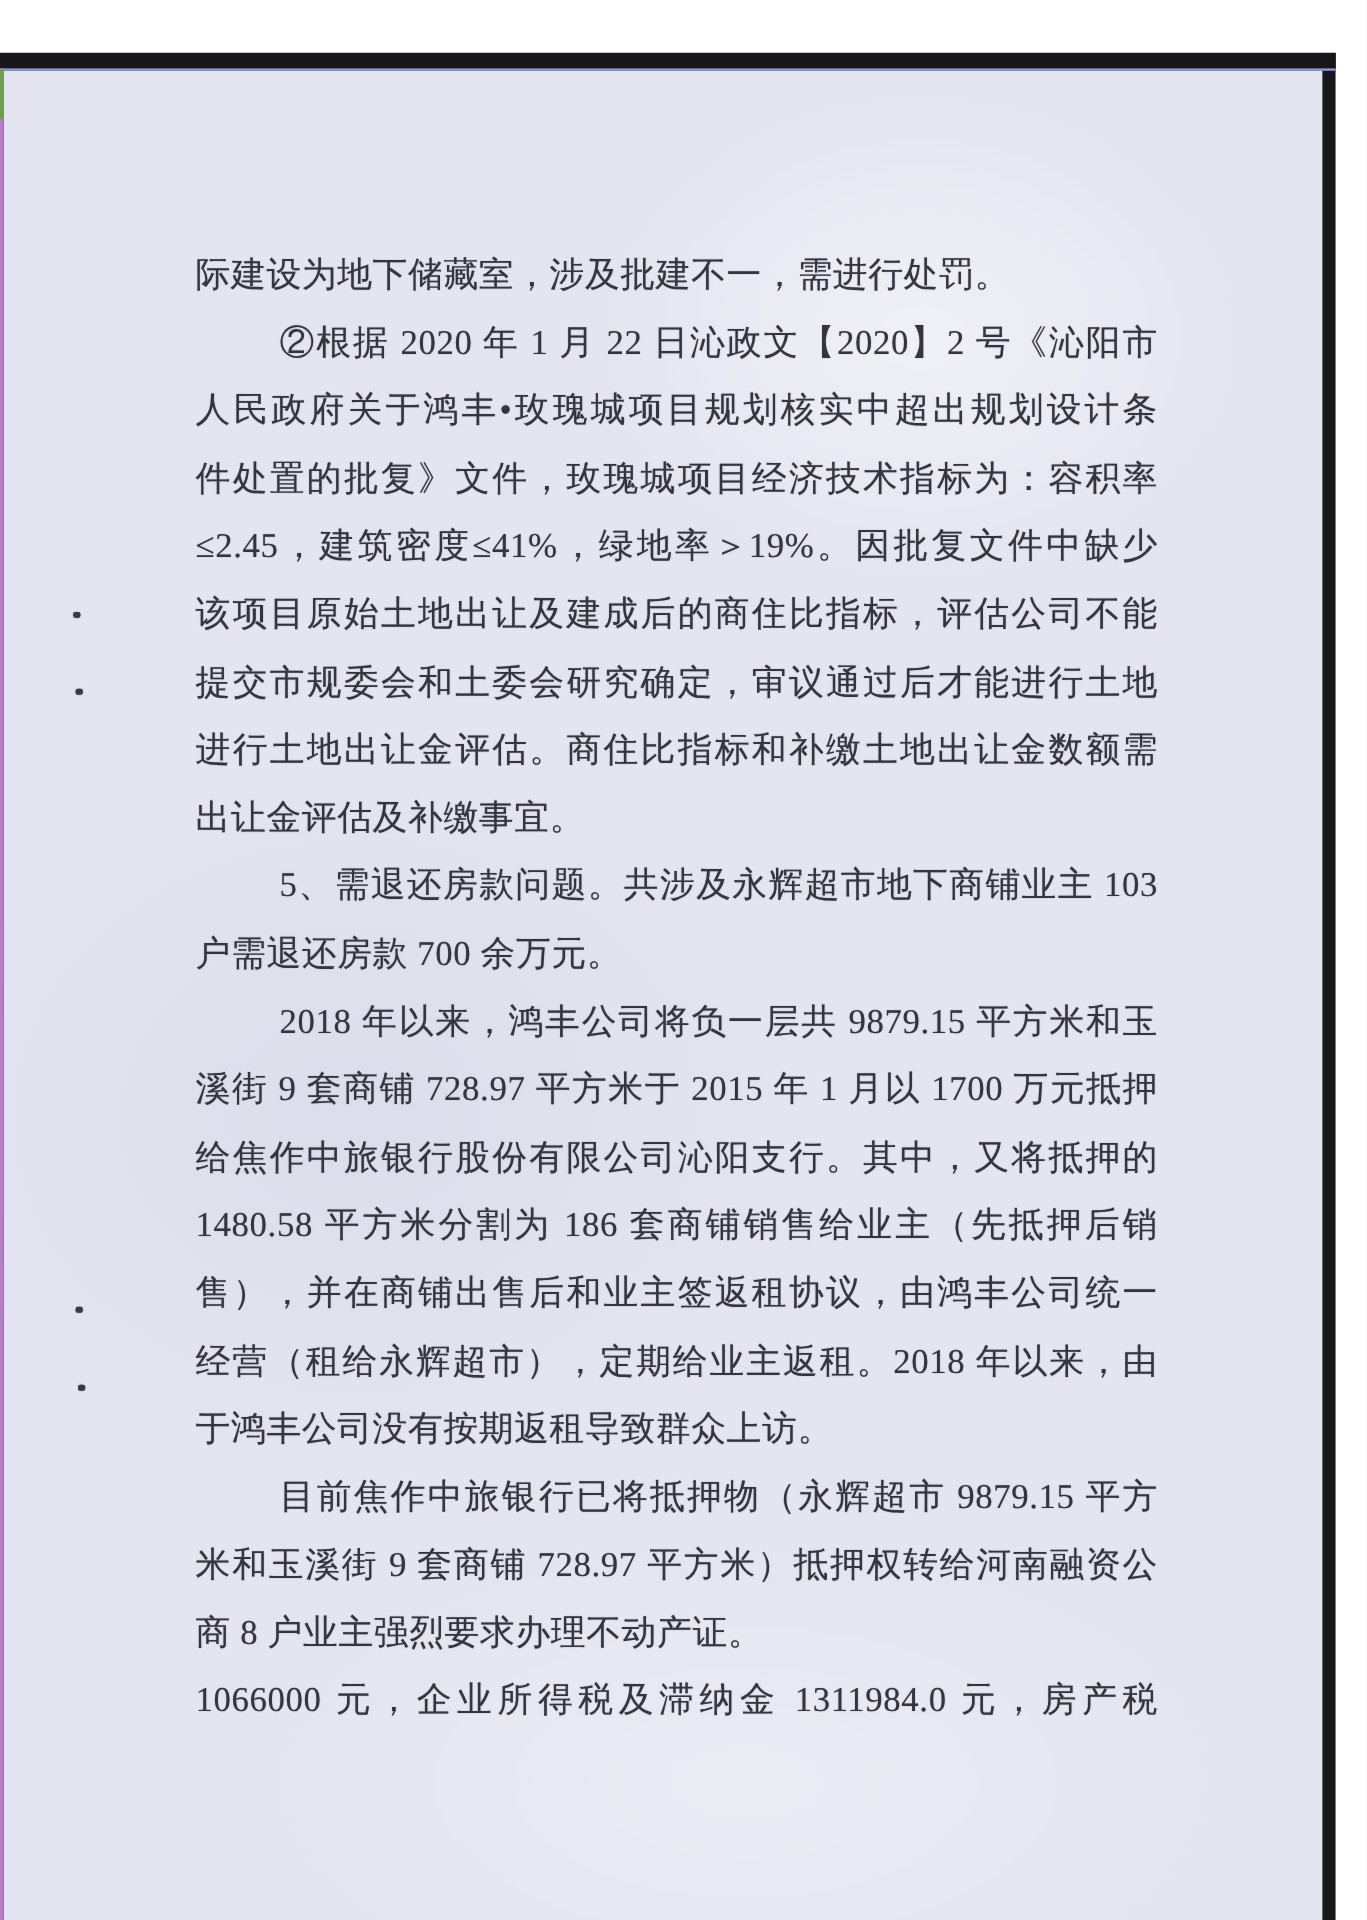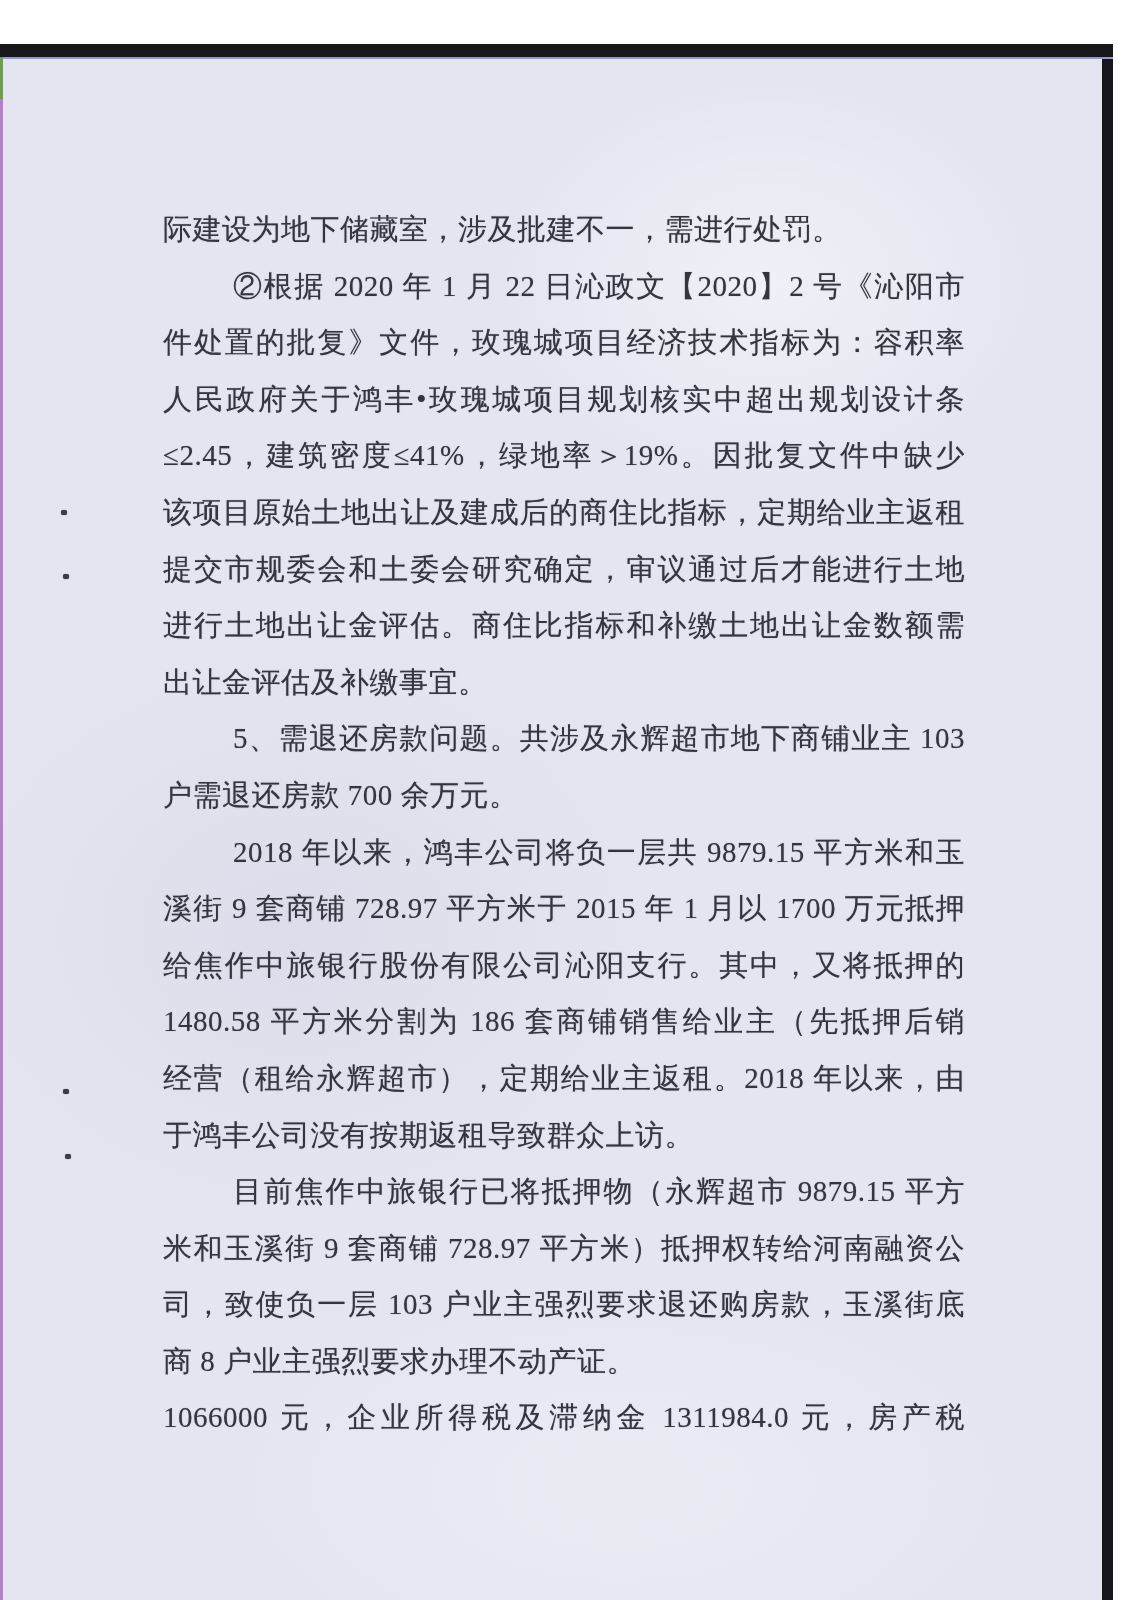--- a/index.html
+++ b/index.html
@@ -94,35 +94,35 @@
   <div class="left-strip-top"></div>
 
   <div class="speck" style="left:61px; top:466px;"></div>
   <div class="speck" style="left:63px; top:530px;"></div>
   <div class="speck" style="left:63px; top:1045px;"></div>
   <div class="speck" style="left:65px; top:1110px;"></div>
 
   <div class="text-block">
     <div class="line">际建设为地下储藏室，涉及批建不一，需进行处罚。</div>
     <div class="line indent fill">②根据 2020 年 1 月 22 日沁政文【2020】2 号《沁阳市</div>
+    <div class="line fill">人民政府关于鸿丰•玫瑰城项目规划核实中超出规划设计条</div>
     <div class="line fill">件处置的批复》文件，玫瑰城项目经济技术指标为：容积率</div>
-    <div class="line fill">人民政府关于鸿丰•玫瑰城项目规划核实中超出规划设计条</div>
     <div class="line fill">≤2.45，建筑密度≤41%，绿地率＞19%。因批复文件中缺少</div>
-    <div class="line fill">该项目原始土地出让及建成后的商住比指标，定期给业主返租</div>
+    <div class="line fill">该项目原始土地出让及建成后的商住比指标，评估公司不能</div>
     <div class="line fill">提交市规委会和土委会研究确定，审议通过后才能进行土地</div>
     <div class="line fill">进行土地出让金评估。商住比指标和补缴土地出让金数额需</div>
     <div class="line">出让金评估及补缴事宜。</div>
     <div class="line indent fill">5、需退还房款问题。共涉及永辉超市地下商铺业主 103</div>
     <div class="line">户需退还房款 700 余万元。</div>
     <div class="line indent fill">2018 年以来，鸿丰公司将负一层共 9879.15 平方米和玉</div>
     <div class="line fill">溪街 9 套商铺 728.97 平方米于 2015 年 1 月以 1700 万元抵押</div>
     <div class="line fill">给焦作中旅银行股份有限公司沁阳支行。其中，又将抵押的</div>
     <div class="line fill">1480.58 平方米分割为 186 套商铺销售给业主（先抵押后销</div>
+    <div class="line fill">售），并在商铺出售后和业主签返租协议，由鸿丰公司统一</div>
     <div class="line fill">经营（租给永辉超市），定期给业主返租。2018 年以来，由</div>
     <div class="line">于鸿丰公司没有按期返租导致群众上访。</div>
     <div class="line indent fill">目前焦作中旅银行已将抵押物（永辉超市 9879.15 平方</div>
     <div class="line fill">米和玉溪街 9 套商铺 728.97 平方米）抵押权转给河南融资公</div>
-    <div class="line fill">司，致使负一层 103 户业主强烈要求退还购房款，玉溪街底</div>
     <div class="line">商 8 户业主强烈要求办理不动产证。</div>
     <div class="line fill">1066000 元，企业所得税及滞纳金 1311984.0 元，房产税</div>
   </div>
 
 </div>
 
 </body></html>

